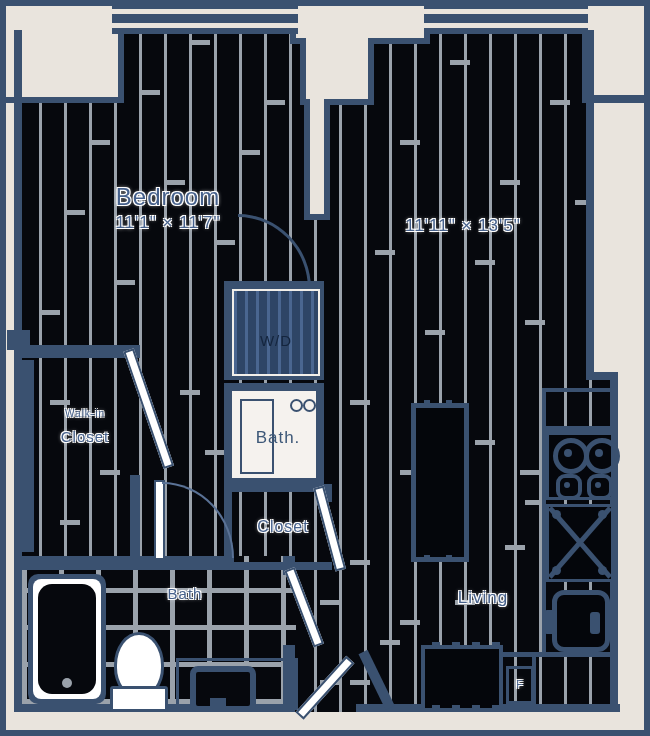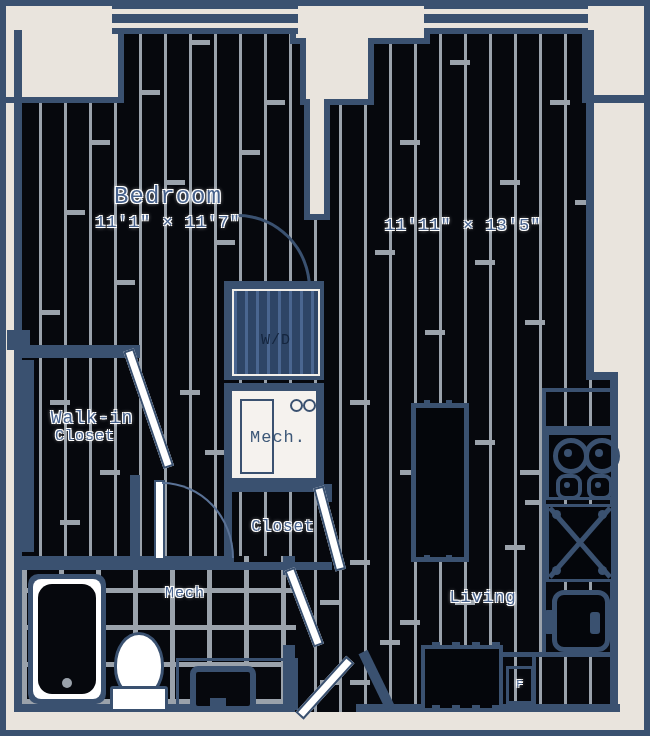--- a/index.html
+++ b/index.html
@@ -10,21 +10,21 @@
   .b{position:absolute;background:#e9e4dd;}
   .plank{position:absolute;background-color:#06080d;
     background-image:repeating-linear-gradient(90deg,#9aa2ab 0 3px,transparent 3px 25px);}
   .tile{position:absolute;background-color:#06080d;
     background-image:repeating-linear-gradient(90deg,#9aa2ab 0 5px,transparent 5px 37px),
                      repeating-linear-gradient(0deg,#9aa2ab 0 5px,transparent 5px 37px);}
   .window{position:absolute;height:28px;
     background:linear-gradient(to bottom,#3a5170 0 3px,#e9e4dd 3px 8px,#3a5170 8px 17px,#e9e4dd 17px 22px,#3a5170 22px 28px);}
   .label{position:absolute;color:#46618c;letter-spacing:1px;white-space:nowrap;
     transform:translateX(-50%);text-align:right;
-    text-shadow:-1px -1px 0 #fff,1px -1px 0 #fff,-1px 1px 0 #fff,1px 1px 0 #fff,0 0 4px #fff;font-family:Liberation Mono, monospace;}
+    text-shadow:-1px -1px 0 #fff,1px -1px 0 #fff,-1px 1px 0 #fff,1px 1px 0 #fff,0 0 4px #fff;}
   .leaf{position:absolute;background:#fff;border:2px solid #3a5170;}
   .arc{position:absolute;border-top:3px solid #3a5170;border-right:3px solid #3a5170;
     border-top-right-radius:100% 100%;}
   .ring{position:absolute;border:5px solid #3a5170;border-radius:50%;}
   .dot{position:absolute;background:#3a5170;border-radius:50%;}
   .tick{position:absolute;background:#3a5170;}
   .frame{position:absolute;inset:0;border:6px solid #3a5170;pointer-events:none;}
 </style>
 </head>
 <body>
@@ -79,35 +79,35 @@
   <div class="w" style="left:224px;top:281px;width:100px;height:99px;"></div>
   <div class="abs" style="left:232px;top:289px;width:84px;height:83px;border:2px solid #f2efe9;
        background:#2e4566;background-image:repeating-linear-gradient(90deg,#4a6690 0 3px,transparent 3px 11px);"></div>
   <div class="label" style="left:276px;top:332px;font-size:15px;color:#14253e;text-shadow:none;">W/D</div>
 
   <div class="w" style="left:224px;top:383px;width:100px;height:103px;"></div>
   <div class="abs" style="left:232px;top:391px;width:84px;height:87px;background:#f5f2ee;"></div>
   <div class="abs" style="left:240px;top:399px;width:30px;height:71px;border:2px solid #3a5170;background:#f5f2ee;"></div>
   <div class="ring" style="left:290px;top:399px;width:9px;height:9px;border-width:2px;"></div>
   <div class="ring" style="left:303px;top:399px;width:9px;height:9px;border-width:2px;"></div>
-  <div class="label" style="left:278px;top:428px;font-size:17px;color:#3d5878;text-shadow:none;">Mech.</div>
+  <div class="label" style="left:278px;top:428px;font-size:17px;color:#3d5878;text-shadow:none;">Bath.</div>
 
   <div class="w" style="left:224px;top:484px;width:108px;height:8px;"></div>
   <div class="w" style="left:224px;top:484px;width:8px;height:86px;"></div>
   <div class="w" style="left:224px;top:562px;width:108px;height:8px;"></div>
   <div class="w" style="left:324px;top:484px;width:8px;height:18px;"></div>
   <div class="leaf" style="left:313px;top:487px;width:7px;height:82px;transform-origin:top center;transform:rotate(-15deg);"></div>
   <div class="label" style="left:283px;top:518px;font-size:16px;">Closet</div>
 
   <div class="w" style="left:22px;top:345px;width:118px;height:13px;"></div>
   <div class="w" style="left:130px;top:475px;width:10px;height:85px;"></div>
   <div class="w" style="left:22px;top:360px;width:12px;height:192px;"></div>
   <div class="w" style="left:22px;top:556px;width:212px;height:14px;"></div>
   <div class="leaf" style="left:123px;top:350px;width:7px;height:120px;transform-origin:top center;transform:rotate(-19deg);"></div>
-  <div class="label" style="left:92px;top:408px;font-size:18px;">Walk-in</div>
+  <div class="label" style="left:85px;top:408px;font-size:10px;">Walk-in</div>
   <div class="label" style="left:85px;top:428px;font-size:15px;">Closet</div>
 
   <div class="leaf" style="left:154px;top:480px;width:7px;height:76px;"></div>
   <div class="arc" style="left:162px;top:482px;width:70px;height:74px;border-color:#5a7296;border-width:2px;"></div>
 
   <div class="w" style="left:283px;top:556px;width:12px;height:19px;"></div>
   <div class="w" style="left:283px;top:645px;width:12px;height:67px;"></div>
   <div class="leaf" style="left:284px;top:569px;width:7px;height:78px;transform-origin:top center;transform:rotate(-21deg);"></div>
 
   <div class="abs" style="left:28px;top:574px;width:78px;height:130px;background:#3a5170;border-radius:10px;"></div>
@@ -167,17 +167,17 @@
   <div class="tick" style="left:452px;top:705px;width:8px;height:6px;"></div>
   <div class="tick" style="left:472px;top:705px;width:8px;height:6px;"></div>
   <div class="tick" style="left:492px;top:705px;width:8px;height:6px;"></div>
 
   <div class="abs" style="left:506px;top:666px;width:28px;height:38px;border:3px solid #3a5170;box-sizing:border-box;"></div>
   <div class="label" style="left:520px;top:678px;font-size:11px;">F</div>
 
   <div class="label" style="left:168px;top:183px;font-size:24px;">Bedroom</div>
   <div class="label" style="left:168px;top:213px;font-size:17px;">11'1" × 11'7"</div>
   <div class="label" style="left:463px;top:216px;font-size:17px;">11'11" × 13'5"</div>
-  <div class="label" style="left:185px;top:585px;font-size:15px;">Mech</div>
+  <div class="label" style="left:185px;top:585px;font-size:15px;">Bath</div>
   <div class="label" style="left:483px;top:588px;font-size:17px;">Living</div>
 
   <div class="frame"></div>
 </div>
 
 </body></html>

